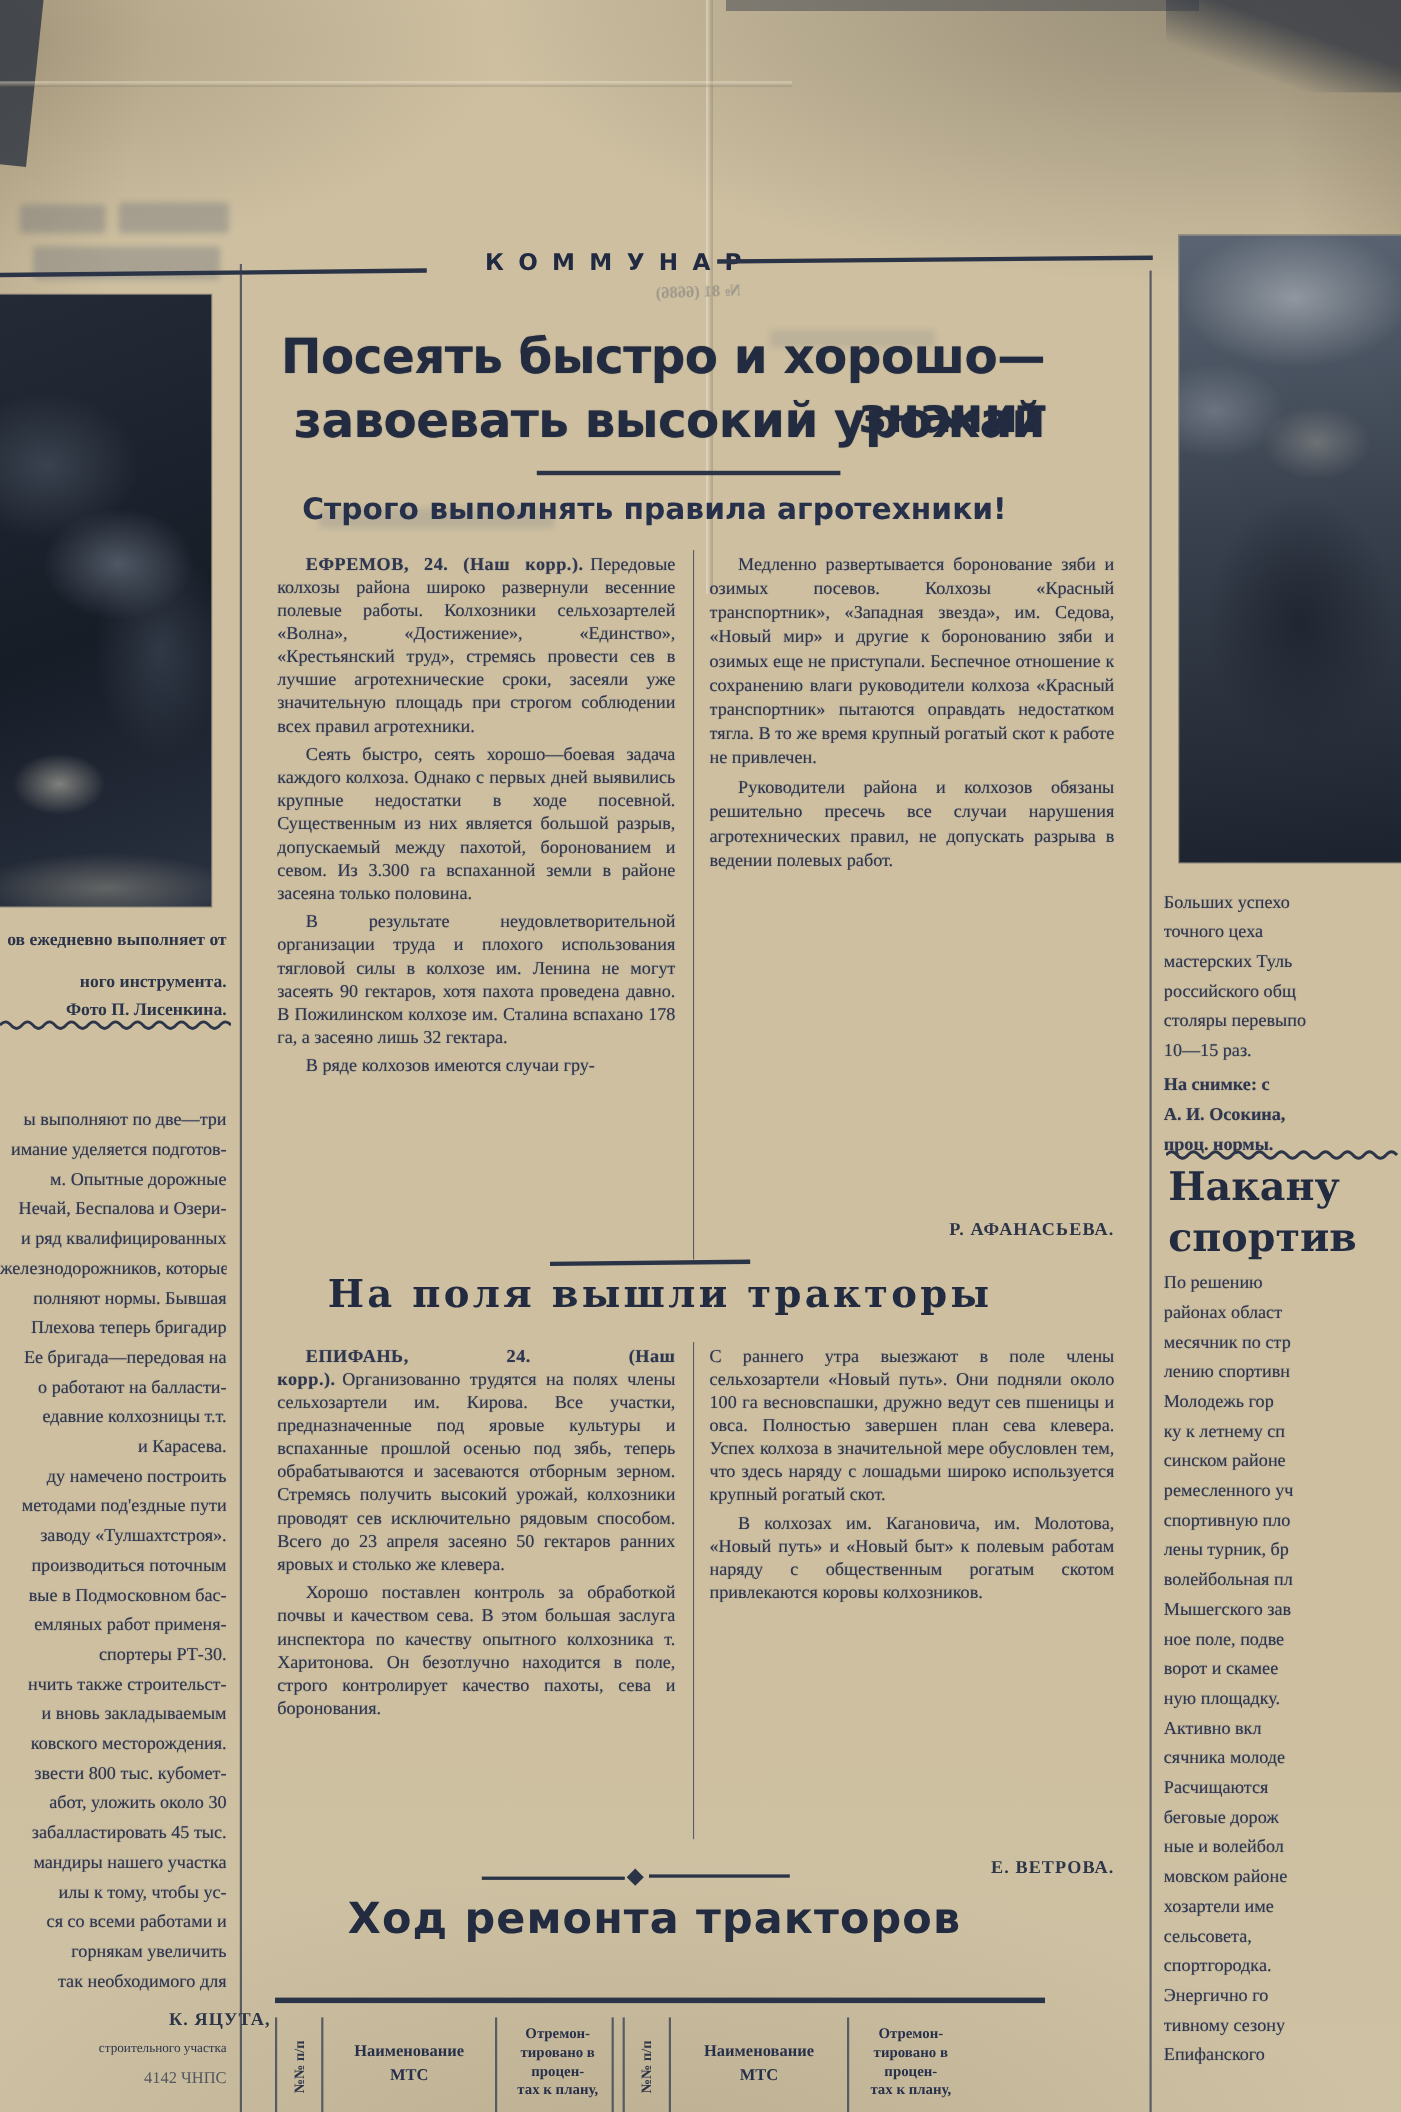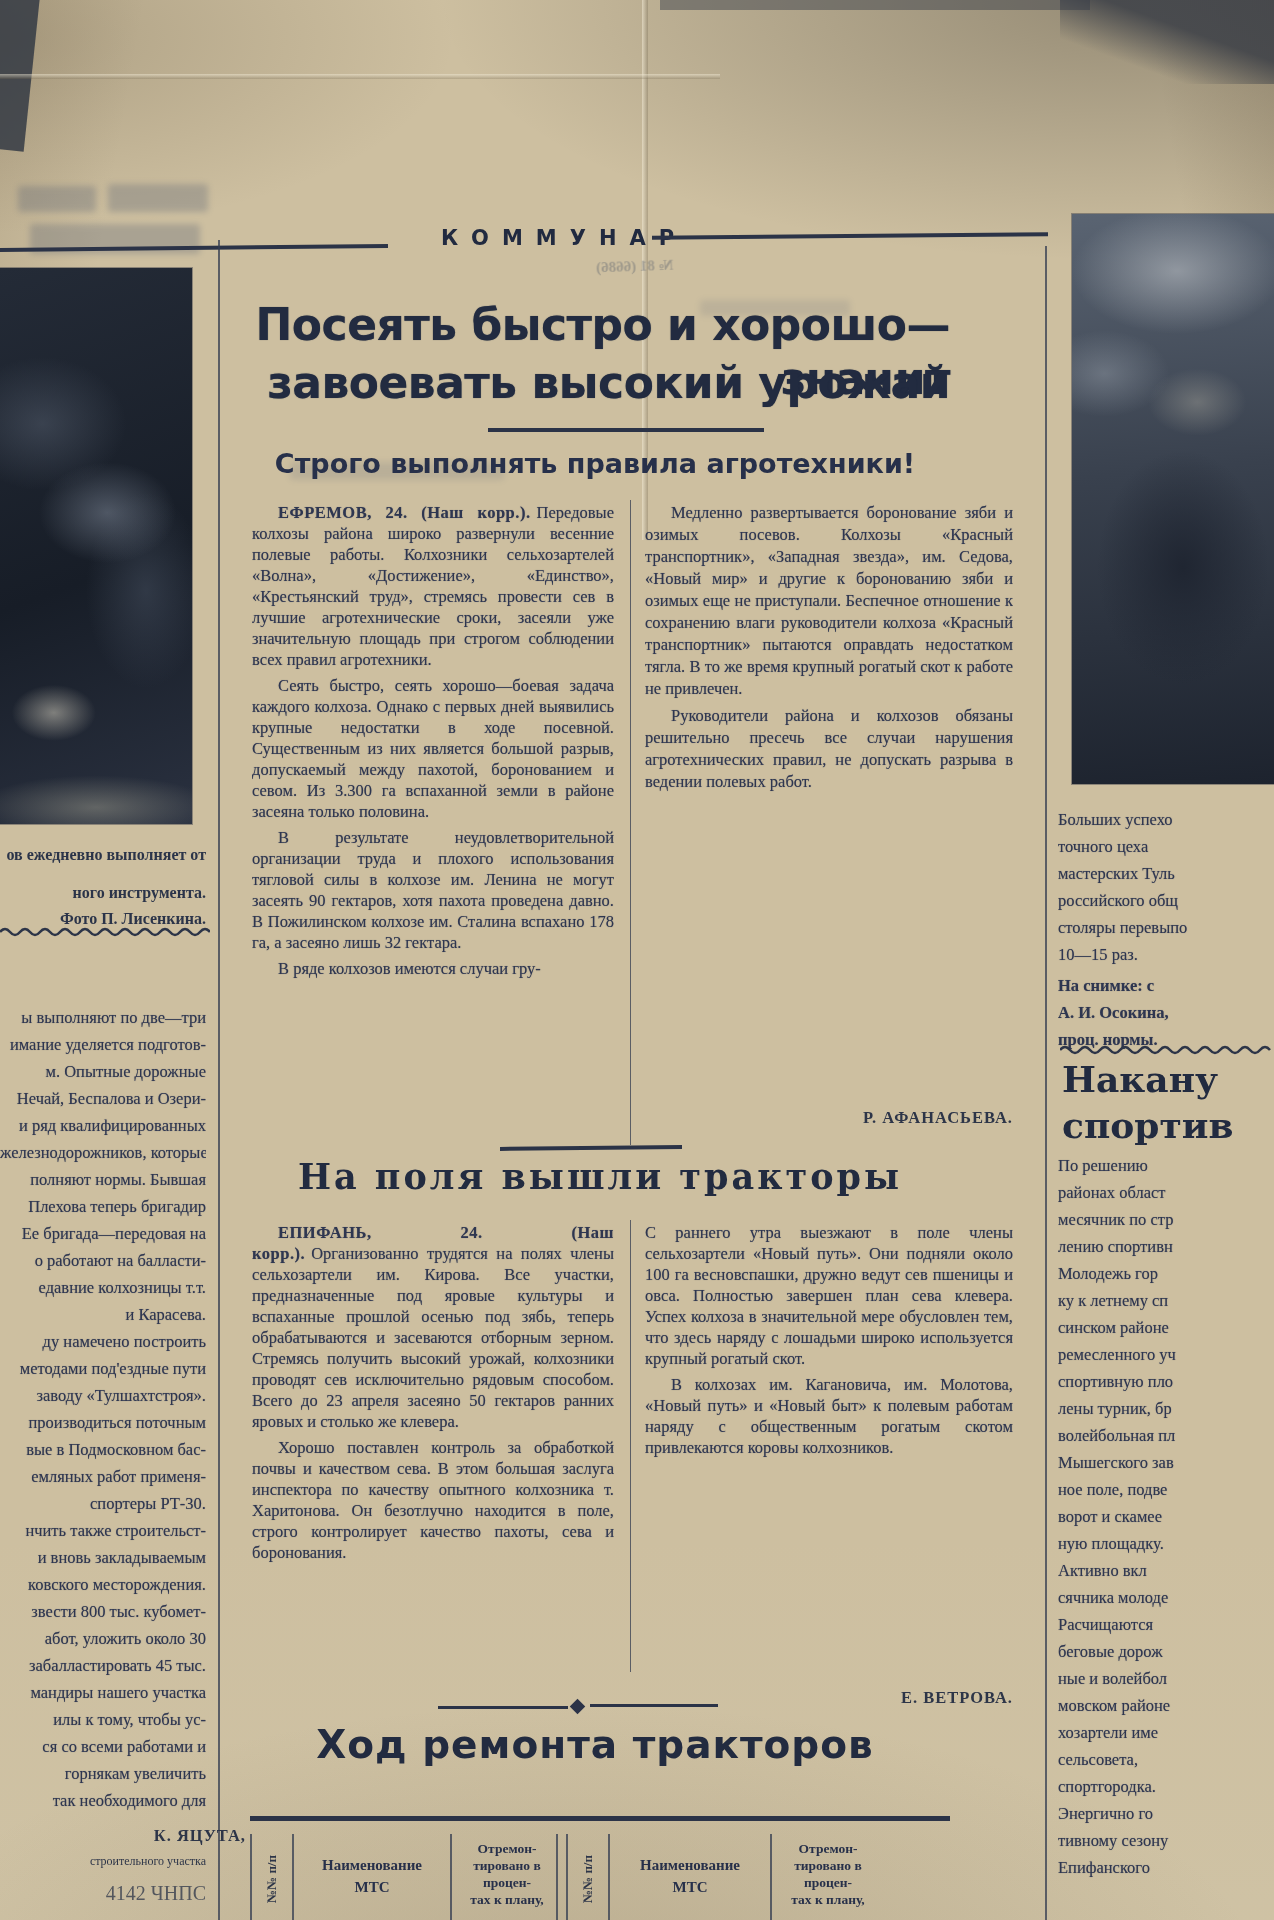--- a/index.html
+++ b/index.html
@@ -209,21 +209,21 @@
       <div class="frag-line">забалластировать 45 тыс.</div>
       <div class="frag-line">мандиры нашего участка</div>
       <div class="frag-line">илы к тому, чтобы ус-</div>
       <div class="frag-line">ся со всеми работами и</div>
       <div class="frag-line">горнякам увеличить</div>
       <div class="frag-line">так необходимого для</div>
     </div>
 
   <div class="sig abs" style="left:0;top:1826px;width:206px;padding-left:40px;">К. ЯЦУТА,</div>
   <div class="abs frag-right" style="left:0;top:1854px;width:206px;font-size:12px;">строительного участка</div>
-  <div class="abs frag-right" style="left:0;top:1882px;width:206px;font-size:20px;opacity:.75;">4142 ЧНПС</div>
+  <div class="abs frag-right" style="left:0;top:1882px;width:206px;font-size:15px;opacity:.75;">4142 ЧНПС</div>
 
   <div class="photo photo-right" style="left:1072px;top:214px;width:202px;height:570px;"></div>
 
   <div class="frag-col abs" style="left:1058px;top:806px;width:216px;">
       <div class="frag-line">Больших успехо</div>
       <div class="frag-line">точного цеха</div>
       <div class="frag-line">мастерских Туль</div>
       <div class="frag-line">российского общ</div>
       <div class="frag-line">столяры перевыпо</div>
       <div class="frag-line">10—15 раз.</div>

